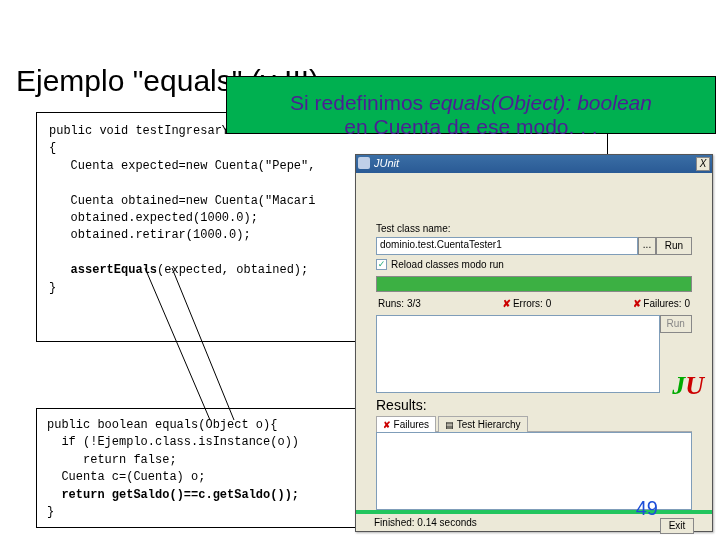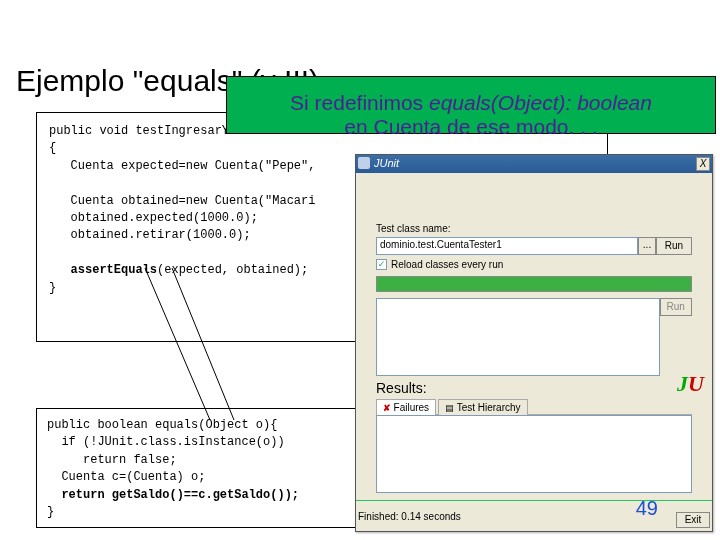--- a/index.html
+++ b/index.html
@@ -18,52 +18,52 @@
   .junit-close { position:absolute; right:2px; top:2px; width:14px; height:14px; background:#ece9d8; border:1px solid #888; font-size:10px; text-align:center; line-height:12px; color:#000; }
   .junit-body { padding:6px 20px;margin-top:44px; }
   .junit-label { font-size:10px; margin-bottom:3px; }
   .junit-row { display:flex; align-items:flex-start; margin-bottom:4px; }
   .junit-input { flex:1; height:18px; background:#fff; border:1px solid #7f9db9; padding:1px 3px; font-size:10px; }
   .junit-btn { height:18px; width:36px; background:#ece9d8; border:1px solid #888; font-size:10px; text-align:center; line-height:16px; }
   .junit-dots { width:18px; height:18px; background:#ece9d8; border:1px solid #888; font-size:10px; text-align:center; line-height:14px; }
   .junit-check { display:flex; align-items:center; gap:4px; font-size:10px; margin-bottom:6px; }
   .junit-check .box { width:11px; height:11px; background:#fff; border:1px solid #7f9db9; font-size:9px; text-align:center; line-height:9px; color:#2a7; }
   .junit-bar { height:16px; background:#3cb043; border:1px solid #888; margin-bottom:6px; }
-  .junit-logo { position:absolute; right:8px; top:216px; font-size:22px; font-weight:bold; font-style:italic; font-family:serif; }
+  .junit-logo { position:absolute; right:8px; top:216px; font-size:26px; font-weight:bold; font-style:italic; font-family:serif; }
   .junit-logo .j { color:#0a0; } .junit-logo .u { color:#c00; }
   .junit-stats { display:flex; justify-content:space-between; font-size:10px; margin-bottom:6px; padding:0 2px; }
   .junit-stats .x { color:#c00; font-weight:bold; margin-right:2px; }
   .junit-white { background:#fff; border:1px solid #7f9db9; width:100%; }
   .results-label { font-size:14px; margin:4px 0 2px; }
   .tabs { display:flex; border-bottom:1px solid #aaa; font-size:10px; }
   .tab { padding:2px 6px; border:1px solid #aaa; border-bottom:none; background:#ece9d8; margin-right:2px; position:relative; top:1px; display:flex; align-items:center; gap:3px; }
   .tab.active { background:#fff; }
   .tab .xr { color:#c00; font-weight:bold; font-size:9px; }
   .empty-area { height:78px; }
-  .junit-status { position:absolute; left:0; bottom:0; height:31px; width:100%; border-top:1px solid #22c55e; font-size:10px; padding:2px 2px; display:flex; justify-content:space-between; align-items:center; }
+  .junit-status { position:absolute; left:0; bottom:0; height:21px; width:100%; border-top:4px solid #22c55e; font-size:10px; padding:2px 18px; display:flex; justify-content:space-between; align-items:center; }
   .slide-num { position:absolute; right:62px; bottom:20px; font-size:20px; color:#1d4ed8; }
 </style>
 </head>
 <body>
 
 <div class="slide-title">Ejemplo "equals" (y III)</div>
 
 <div class="code-box1"><span>public void testIngresarYReti</span>
 <span>{</span>
 <span>   Cuenta expected=new Cuenta("Pepe",</span>
 <span></span>
 <span>   Cuenta obtained=new Cuenta("Macari</span>
 <span>   obtained.expected(1000.0);</span>
 <span>   obtained.retirar(1000.0);</span>
 <span></span>
 <span>   </span><span class="bold">assertEquals</span><span>(expected, obtained);</span>
 <span>}</span></div>
 
 <div class="code-box2"><span>public boolean equals(Object o){</span>
-<span>  if (!JUnit.class.isInstance(o))</span>
+<span>  if (!Ejemplo.class.isInstance(o))</span>
 <span>     return false;</span>
 <span>  Cuenta c=(Cuenta) o;</span>
 <span>  </span><span class="bold">return getSaldo()==c.getSaldo());</span>
 <span>}</span></div>
 
 <svg class="line1" width="720" height="540">
   <line x1="145" y1="268" x2="210" y2="420" stroke="#000" stroke-width="1"></line>
 </svg>
 <svg class="line2" width="720" height="540">
   <line x1="172" y1="268" x2="234" y2="420" stroke="#000" stroke-width="1"></line>
@@ -84,24 +84,29 @@
   </div>
   <div class="junit-body">
     <div class="junit-label">Test class name:</div>
     <div class="junit-row">
       <div class="junit-input">dominio.test.CuentaTester1</div>
       <div class="junit-dots">...</div>
       <div class="junit-btn">Run</div>
     </div>
     <div class="junit-check">
       <div class="box">✓</div>
-      <span>Reload classes every run</span>
+      <span>Reload classes modo run</span>
     </div>
     <div class="junit-bar"></div>
     <div class="junit-logo"><span class="j">J</span><span class="u">U</span></div>
+    <div class="junit-stats">
+      <span><span>Runs:</span> <span>3/3</span></span>
+      <span><span class="x">✘</span><span>Errors:</span> <span>0</span></span>
+      <span><span class="x">✘</span><span>Failures:</span> <span>0</span></span>
+    </div>
     <div class="junit-row">
       <div class="junit-white" style="height:78px;"></div>
       <div class="junit-btn" style="color:#888;">Run</div>
     </div>
     <div class="results-label">Results:</div>
     <div class="tabs">
       <div class="tab active">
           <span class="xr">✘</span>
           <span>Failures</span>
         </div>

